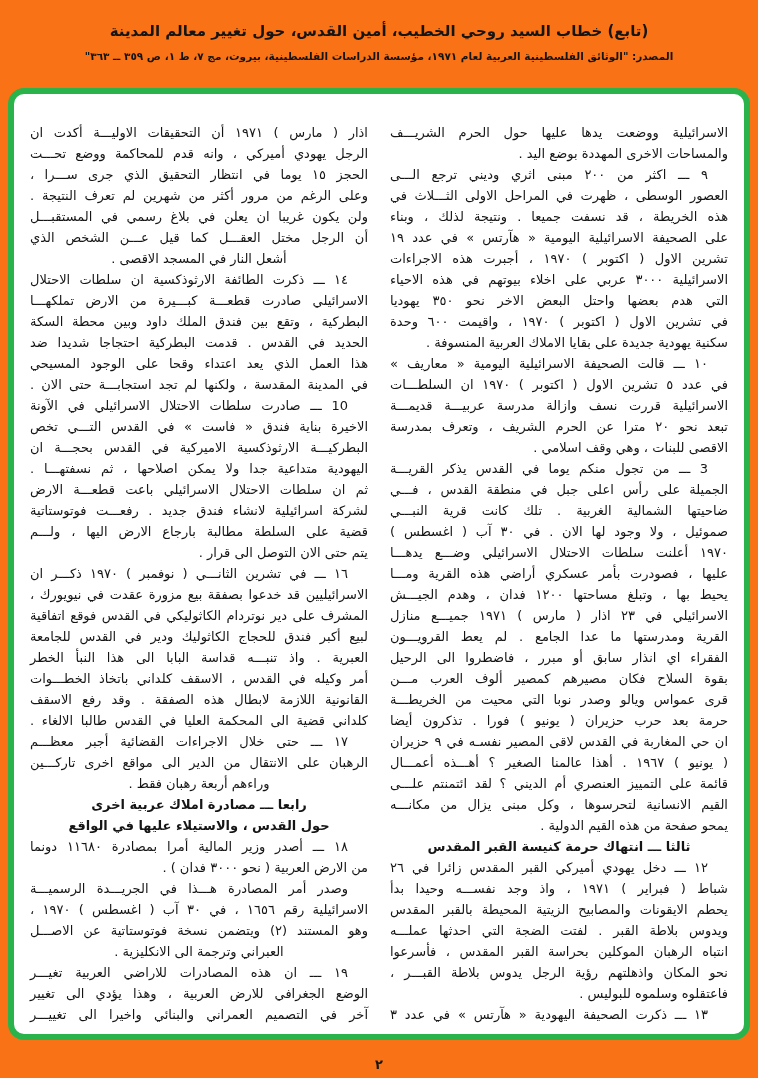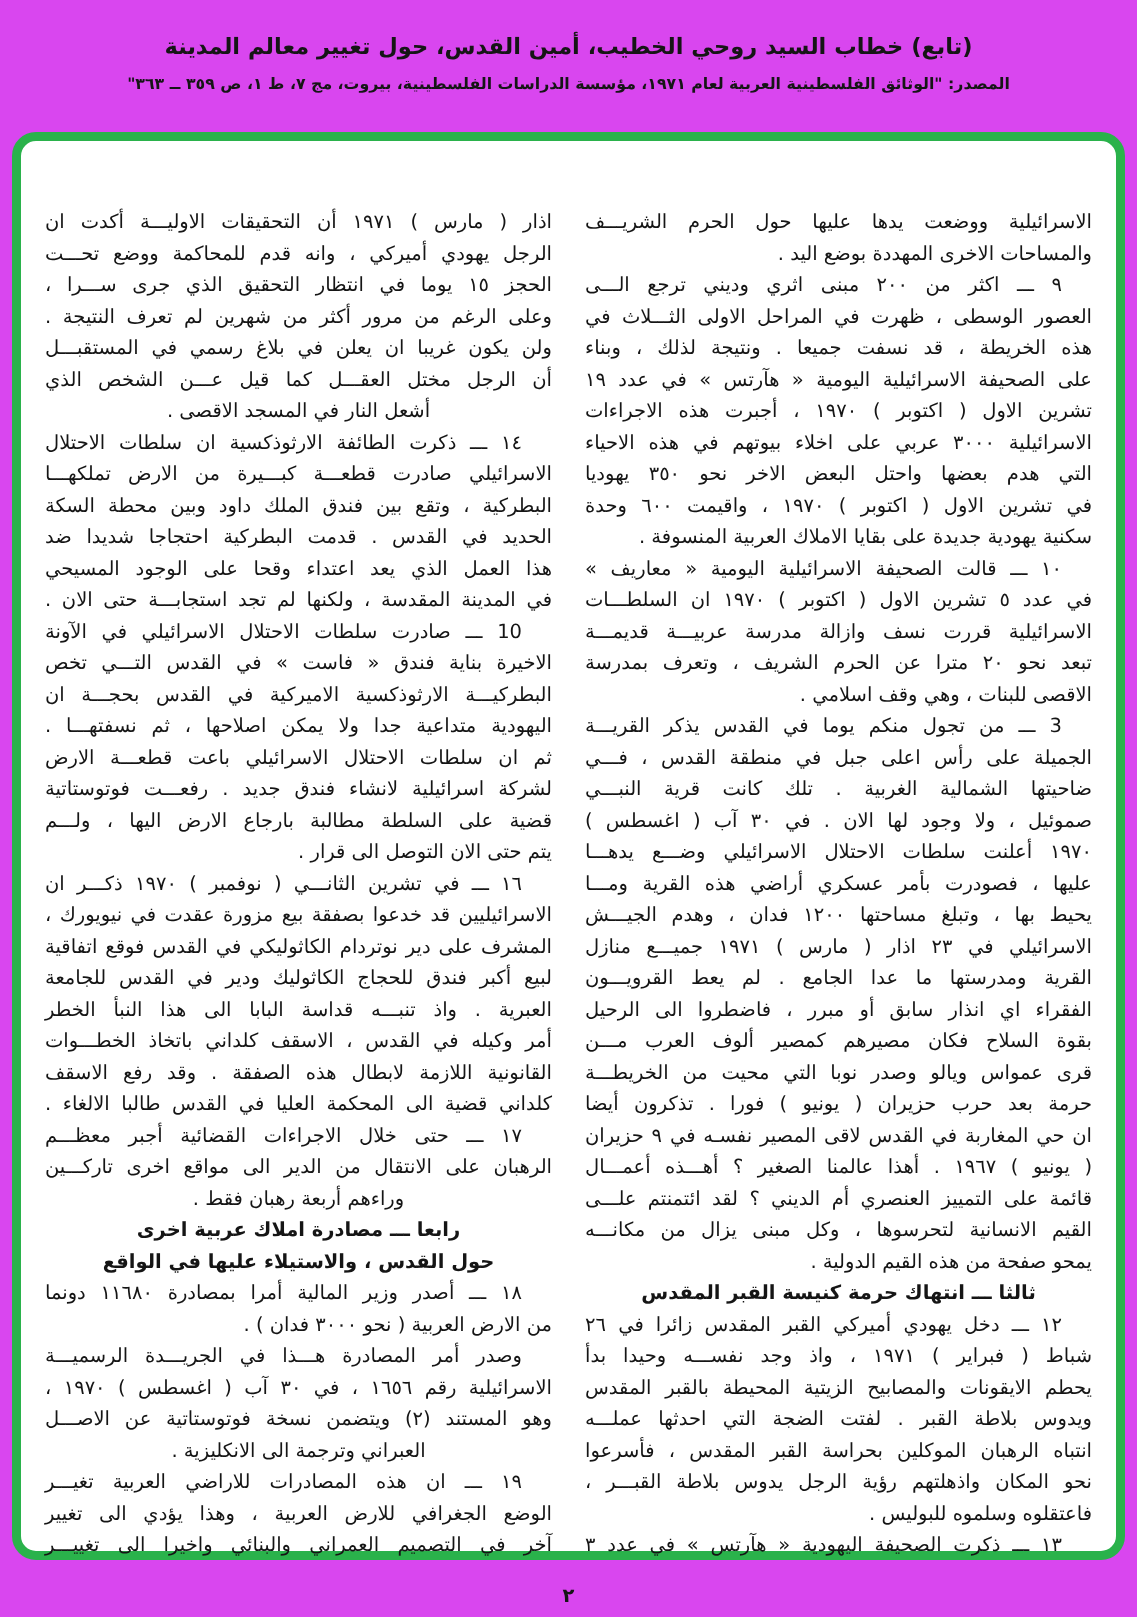--- a/index.html
+++ b/index.html
@@ -1,20 +1,20 @@
 <!DOCTYPE html>
 <html lang="ar" dir="rtl"><head>
 <meta charset="utf-8">
 <style>
   html, body { margin: 0; padding: 0; background: #ffffff; }
   .page {
     position: relative;
     width: 758px;
     height: 1078px;
-    background: #d946ef;
+    background: #f97316;
     font-family: "DejaVu Sans", sans-serif;
     color: #151515;
     direction: rtl;
     overflow: hidden;
   }
   .header {
     position: absolute;
     top: 22px; left: 0; right: 0;
     text-align: center;
   }
@@ -42,21 +42,20 @@
   .columns {
     display: flex;
     gap: 22px;
     padding: 28px 16px 0 16px;
     direction: rtl;
   }
   .col {
     width: 341px;
     font-size: 13px;
     line-height: 21px;
-    margin-top: 16px;
   }
   .line {
     text-align: justify;
     text-align-last: justify;
   }
   .line.ji {
     text-indent: 20px;
     text-align: justify;
     text-align-last: justify;
   }

